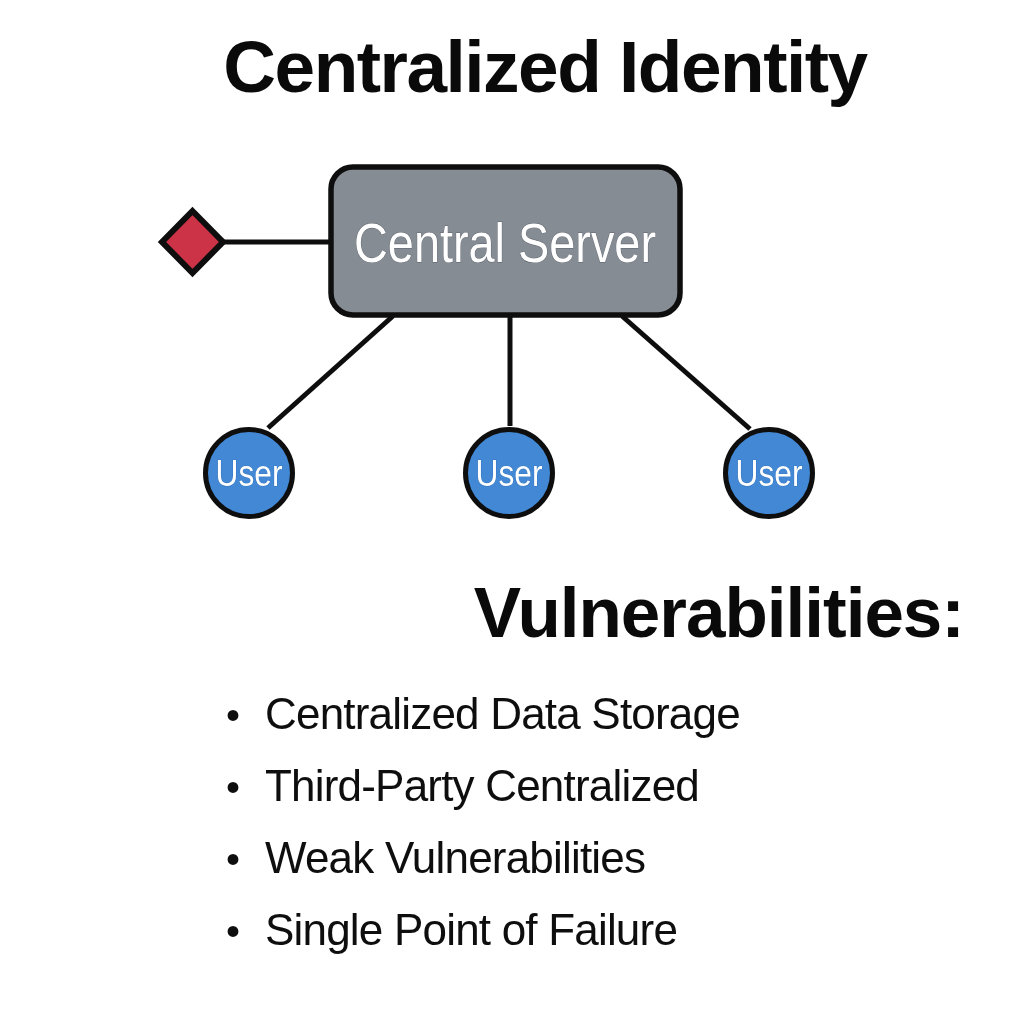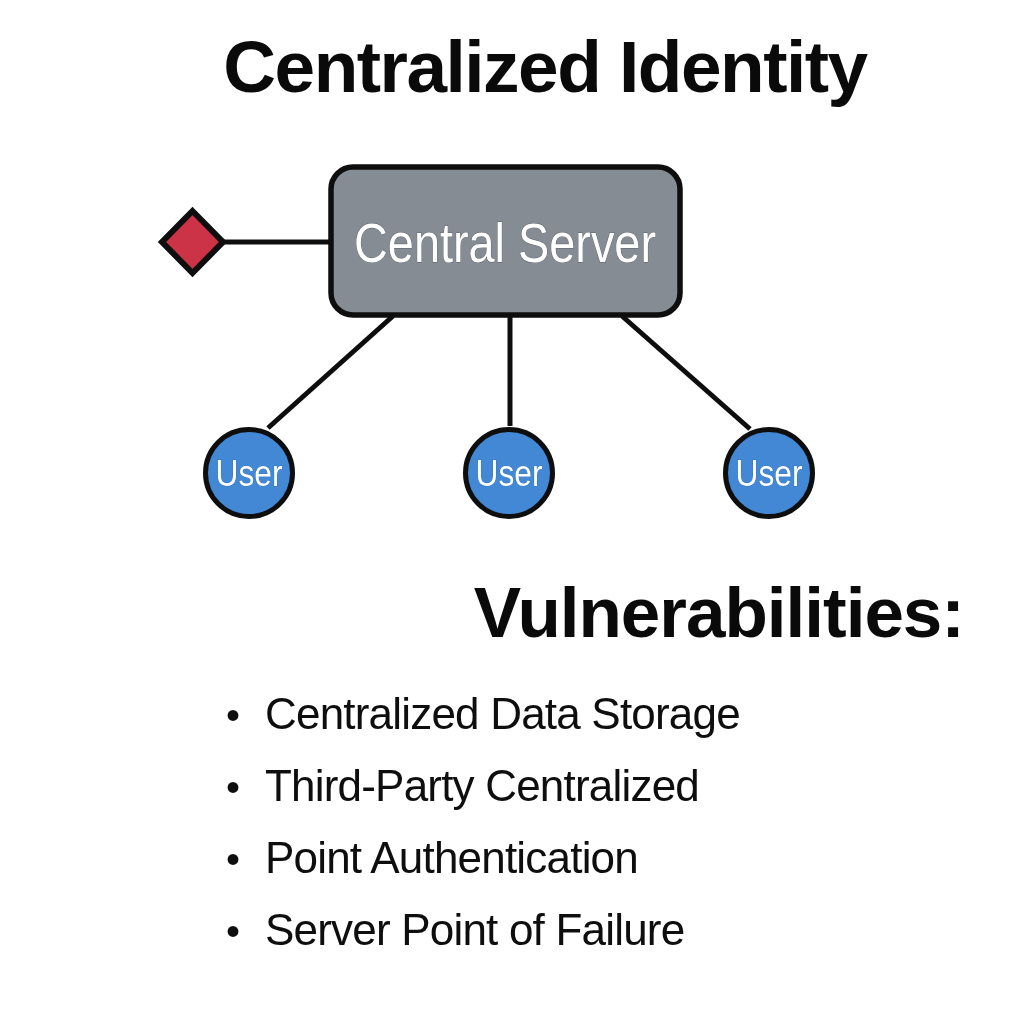--- a/index.html
+++ b/index.html
@@ -100,19 +100,19 @@
   <li>
     <span class="bullet">•</span>
     <span>Centralized Data Storage</span>
   </li>
   <li>
     <span class="bullet">•</span>
     <span>Third-Party Centralized</span>
   </li>
   <li>
     <span class="bullet">•</span>
-    <span>Point Authentication</span>
+    <span>Weak Vulnerabilities</span>
   </li>
   <li>
     <span class="bullet">•</span>
-    <span>Server Point of Failure</span>
+    <span>Single Point of Failure</span>
   </li>
 </ul>
 
 </body></html>

